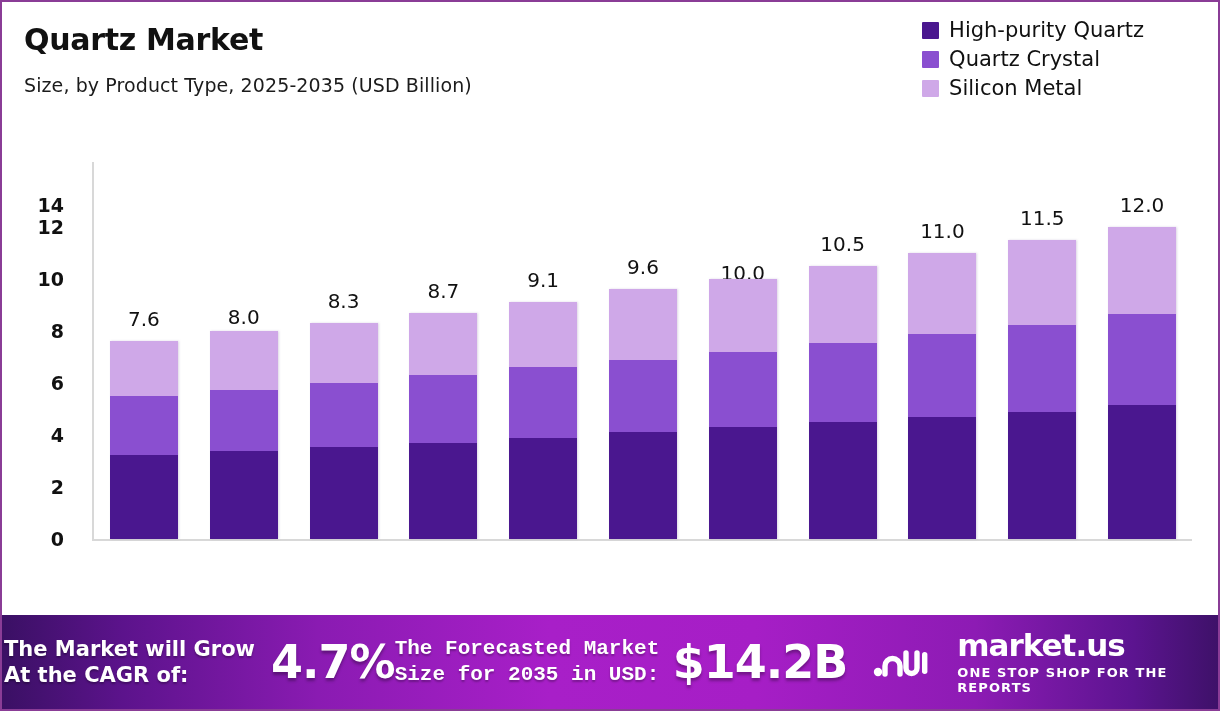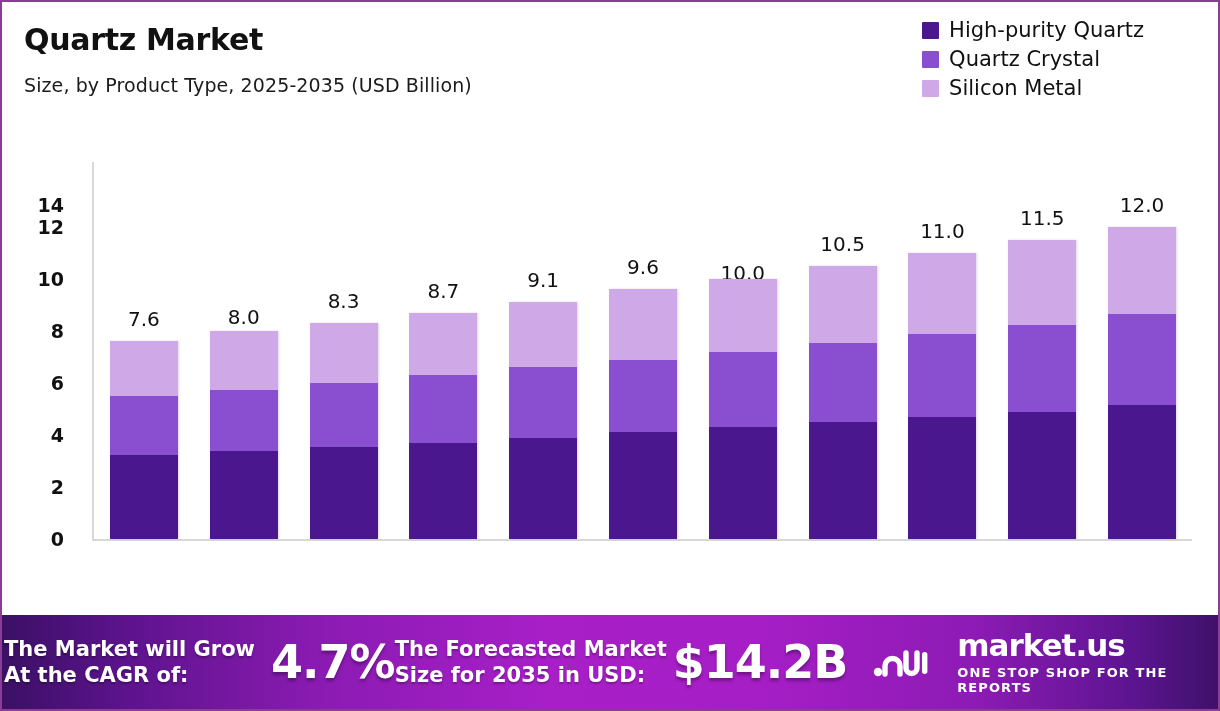--- a/index.html
+++ b/index.html
@@ -97,21 +97,21 @@
     color: #ffffff; font-weight: 700; font-size: 21px; line-height: 1.25;
     text-shadow: 0 2px 2px rgba(0,0,0,.28);
     white-space: pre-line;
   }
   #cagr-label { margin-left: 2px; width: 275px; }
   #cagr-value {
     color: #ffffff; font-weight: 700; font-size: 46px; letter-spacing: -1px;
     text-shadow: 0 3px 3px rgba(0,0,0,.3);
     margin-left: 14px;
   }
-  #forecast-label { width: 300px; }
+  #forecast-label { width: 300px; font-family: Liberation Mono, monospace; }
   #forecast-value {
     color: #ffffff; font-weight: 700; font-size: 46px; letter-spacing: -1px;
     text-shadow: 0 3px 3px rgba(0,0,0,.3);
     margin-left: 2px;
   }
   #brand { display: flex; align-items: center; gap: 26px; margin-left: 26px; }
   #brand-mark { width: 58px; height: 36px; flex: 0 0 58px; }
   #brand-words { display: flex; flex-direction: column; }
   #brand-name {
     color: #ffffff; font-size: 31px; font-weight: 700; letter-spacing: -1px;

